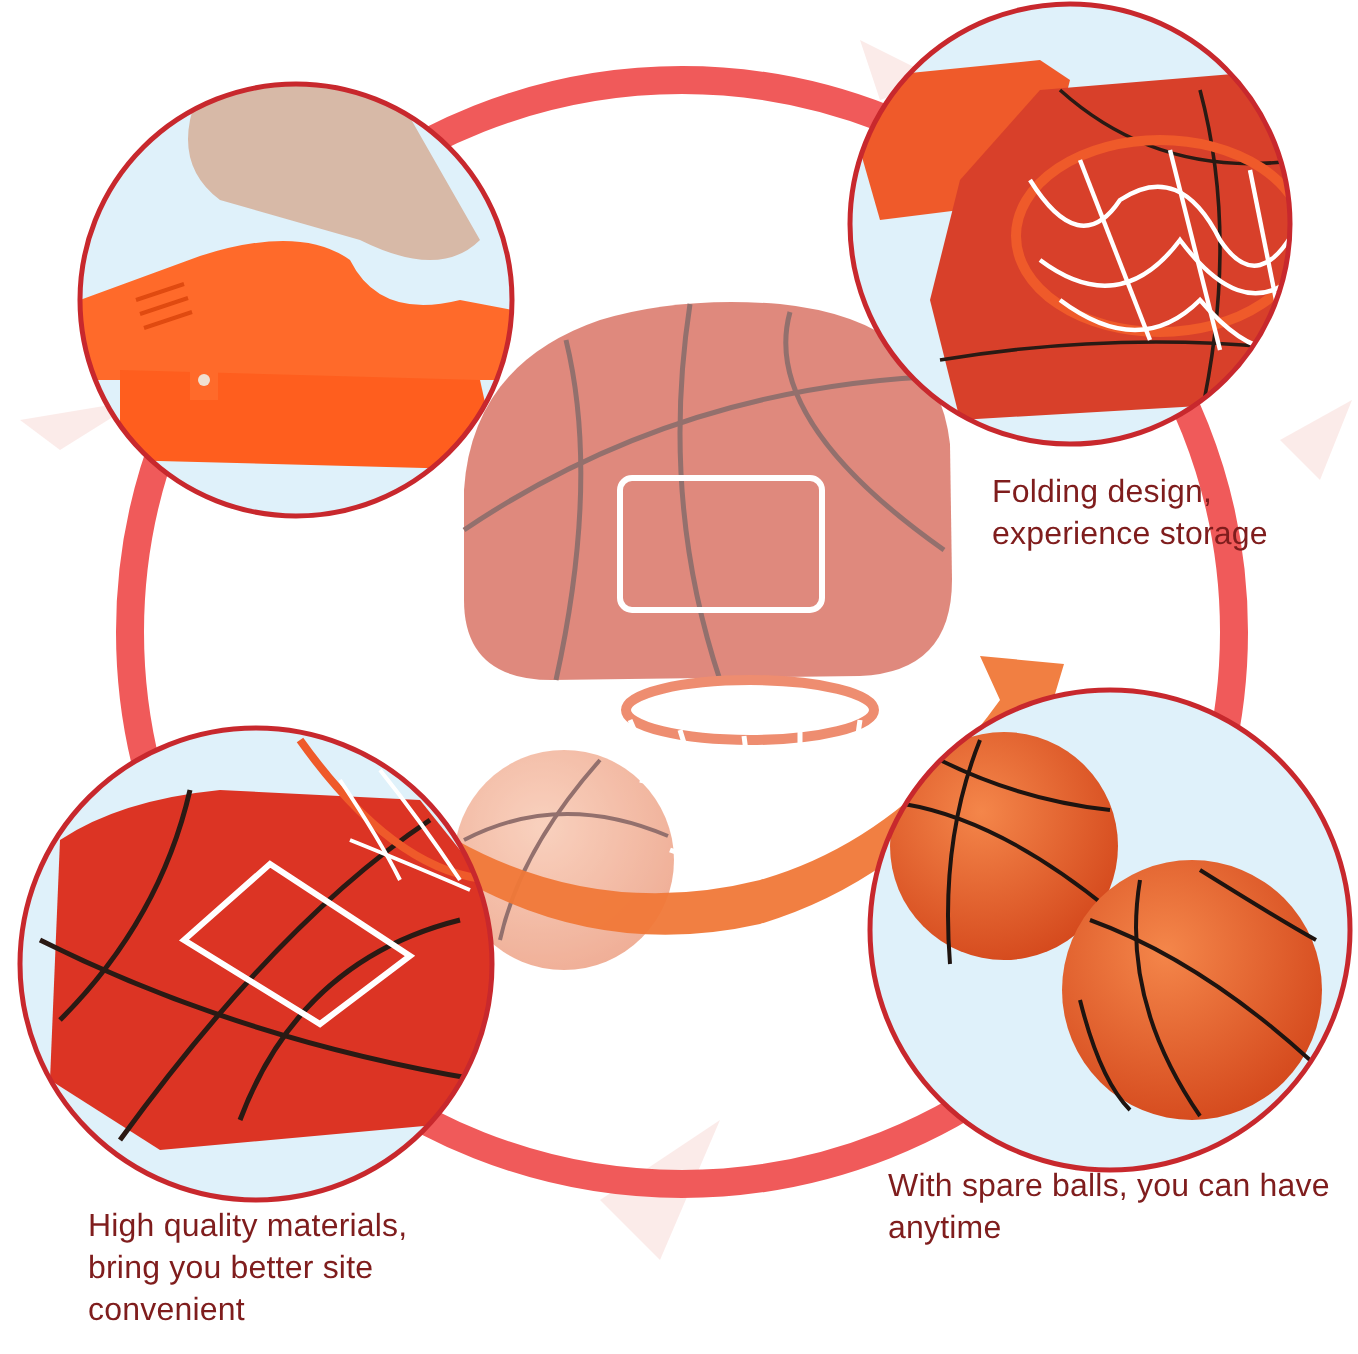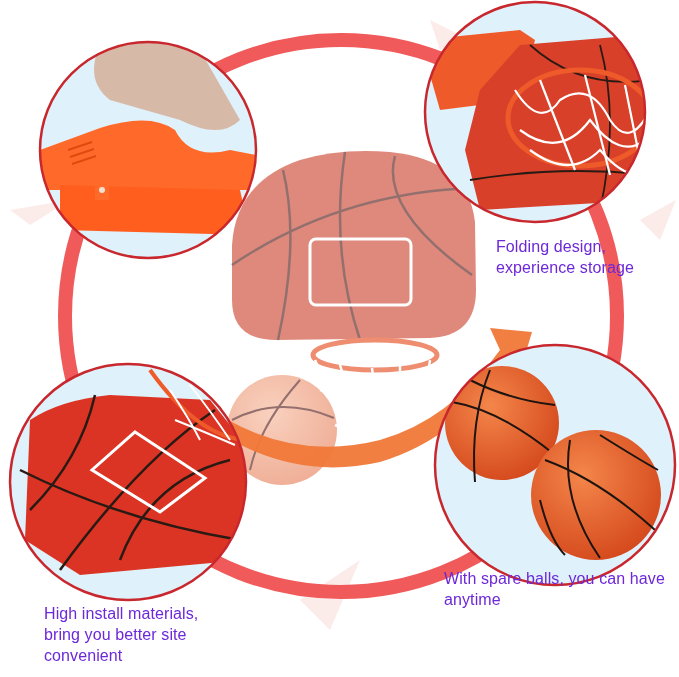--- a/index.html
+++ b/index.html
@@ -1,18 +1,18 @@
 <!DOCTYPE html>
 <html><head>
 <meta charset="utf-8">
 <style>
   html,body{margin:0;padding:0;background:#ffffff;}
   body{width:679px;height:677px;position:relative;overflow:hidden;font-family:"Liberation Sans",sans-serif;}
   .stage{position:absolute;left:0;top:0;width:679px;height:677px;}
-  .caption{position:absolute;color:#6d28d9;font-size:16px;line-height:21px;letter-spacing:0.1px;}
+  .caption{position:absolute;color:#7f1d1d;font-size:16px;line-height:21px;letter-spacing:0.1px;}
   .caption span{display:block;white-space:nowrap;}
   svg{position:absolute;left:0;top:0;}
 </style>
 </head>
 <body>
 
 <div class="stage">
 
   <svg width="679" height="677" viewBox="0 0 679 677">
     <defs>
@@ -152,22 +152,22 @@
 
   <div class="caption" style="left:83px;top:280px;">
   </div>
 
   <div class="caption" style="left:496px;top:236px;">
     <span>Folding design,</span>
     <span>experience storage</span>
   </div>
 
   <div class="caption" style="left:44px;top:603px;">
-    <span>High install materials,</span>
+    <span>High quality materials,</span>
     <span>bring you better site</span>
     <span>convenient</span>
   </div>
 
-  <div class="caption" style="left:444px;top:568px;">
+  <div class="caption" style="left:444px;top:583px;">
     <span>With spare balls, you can have</span>
     <span>anytime</span>
   </div>
 </div>
 
 </body></html>

